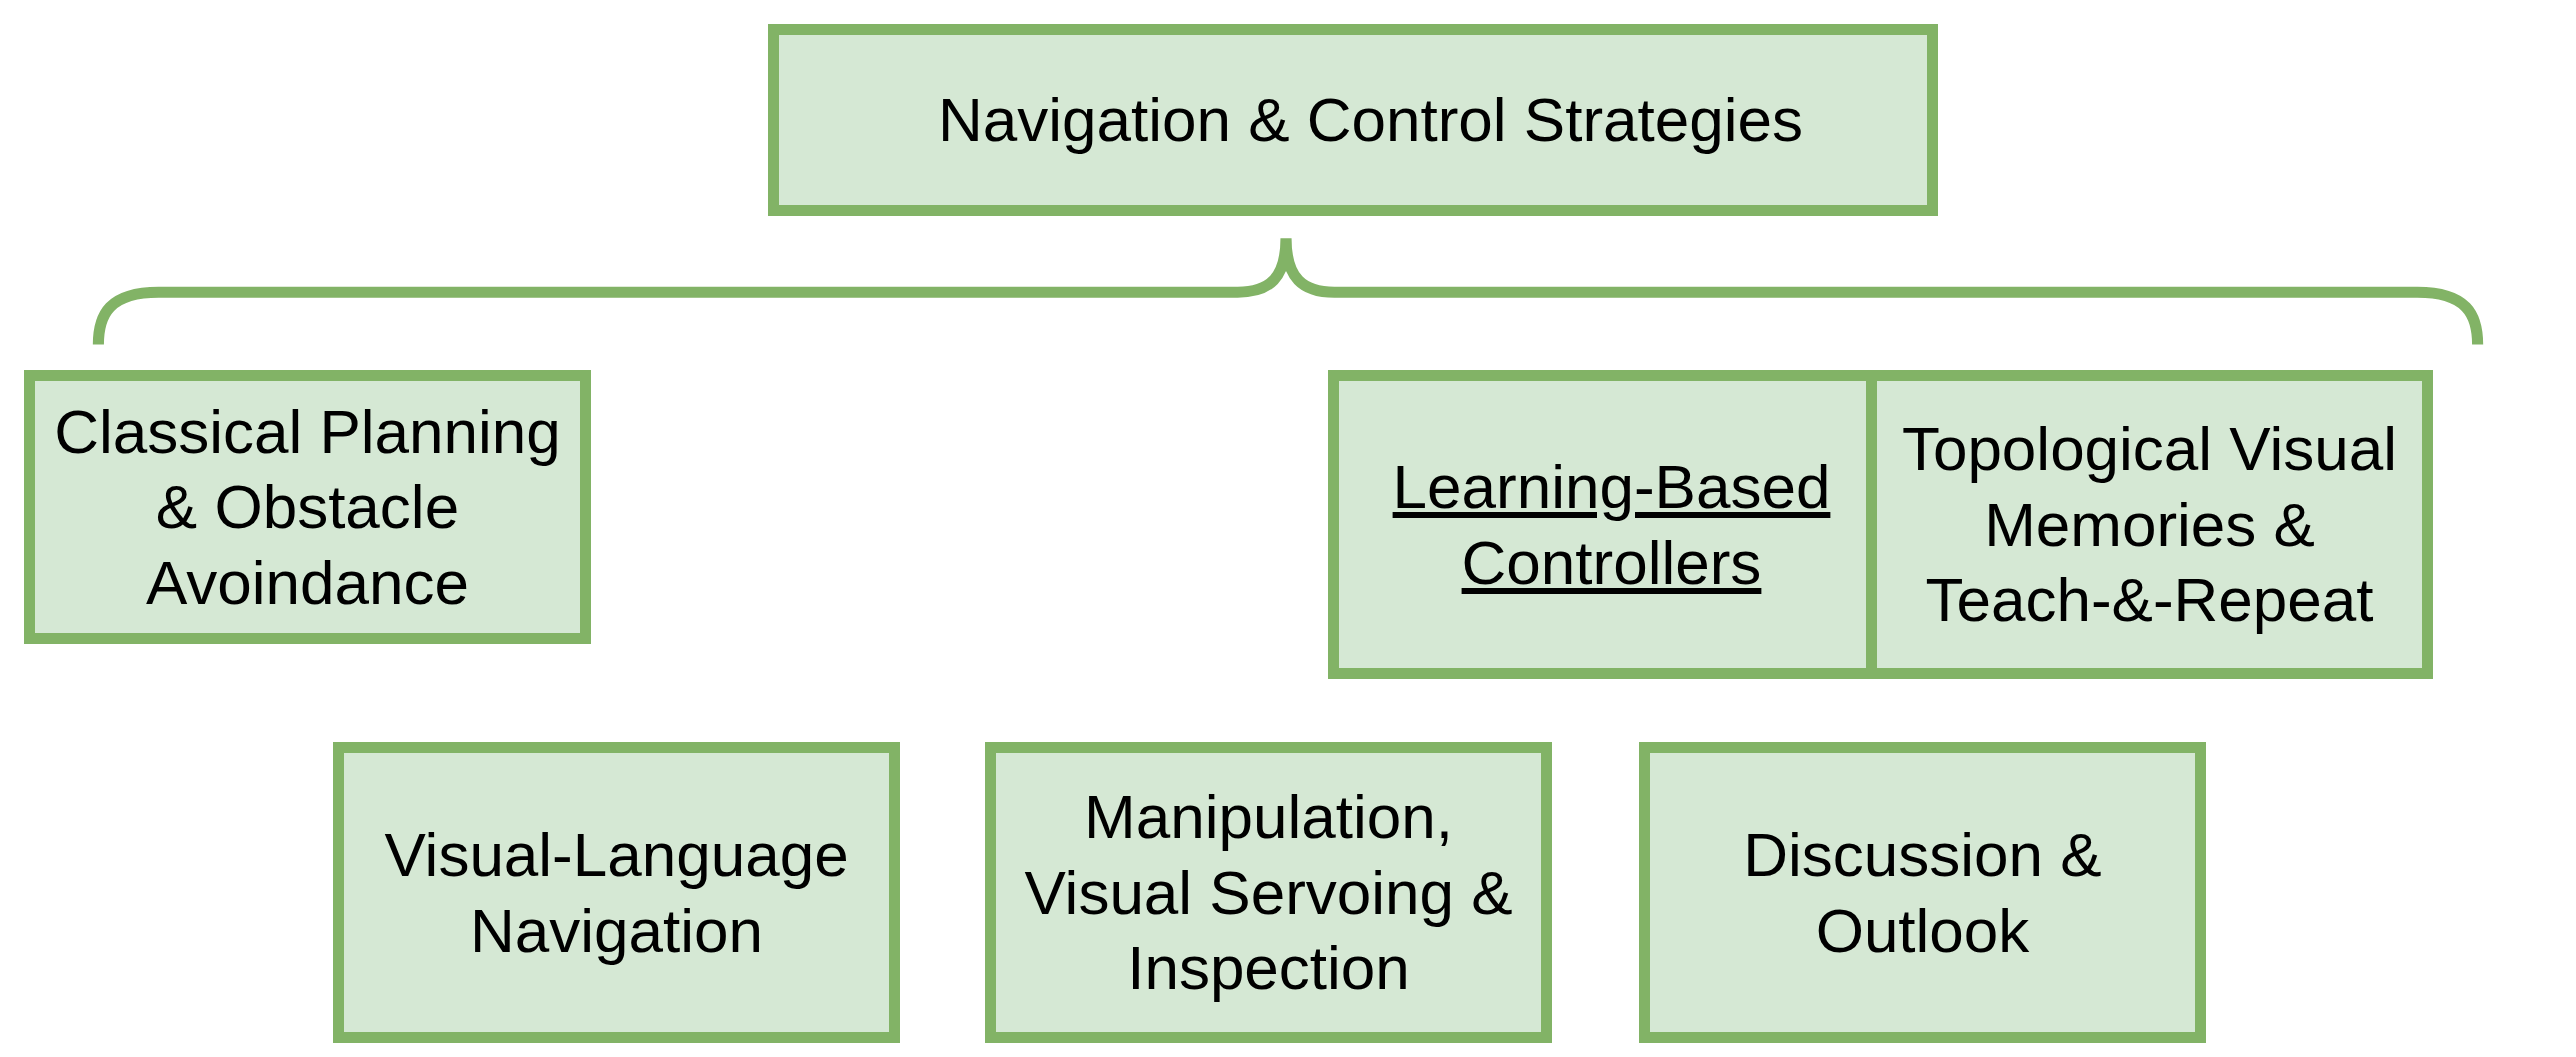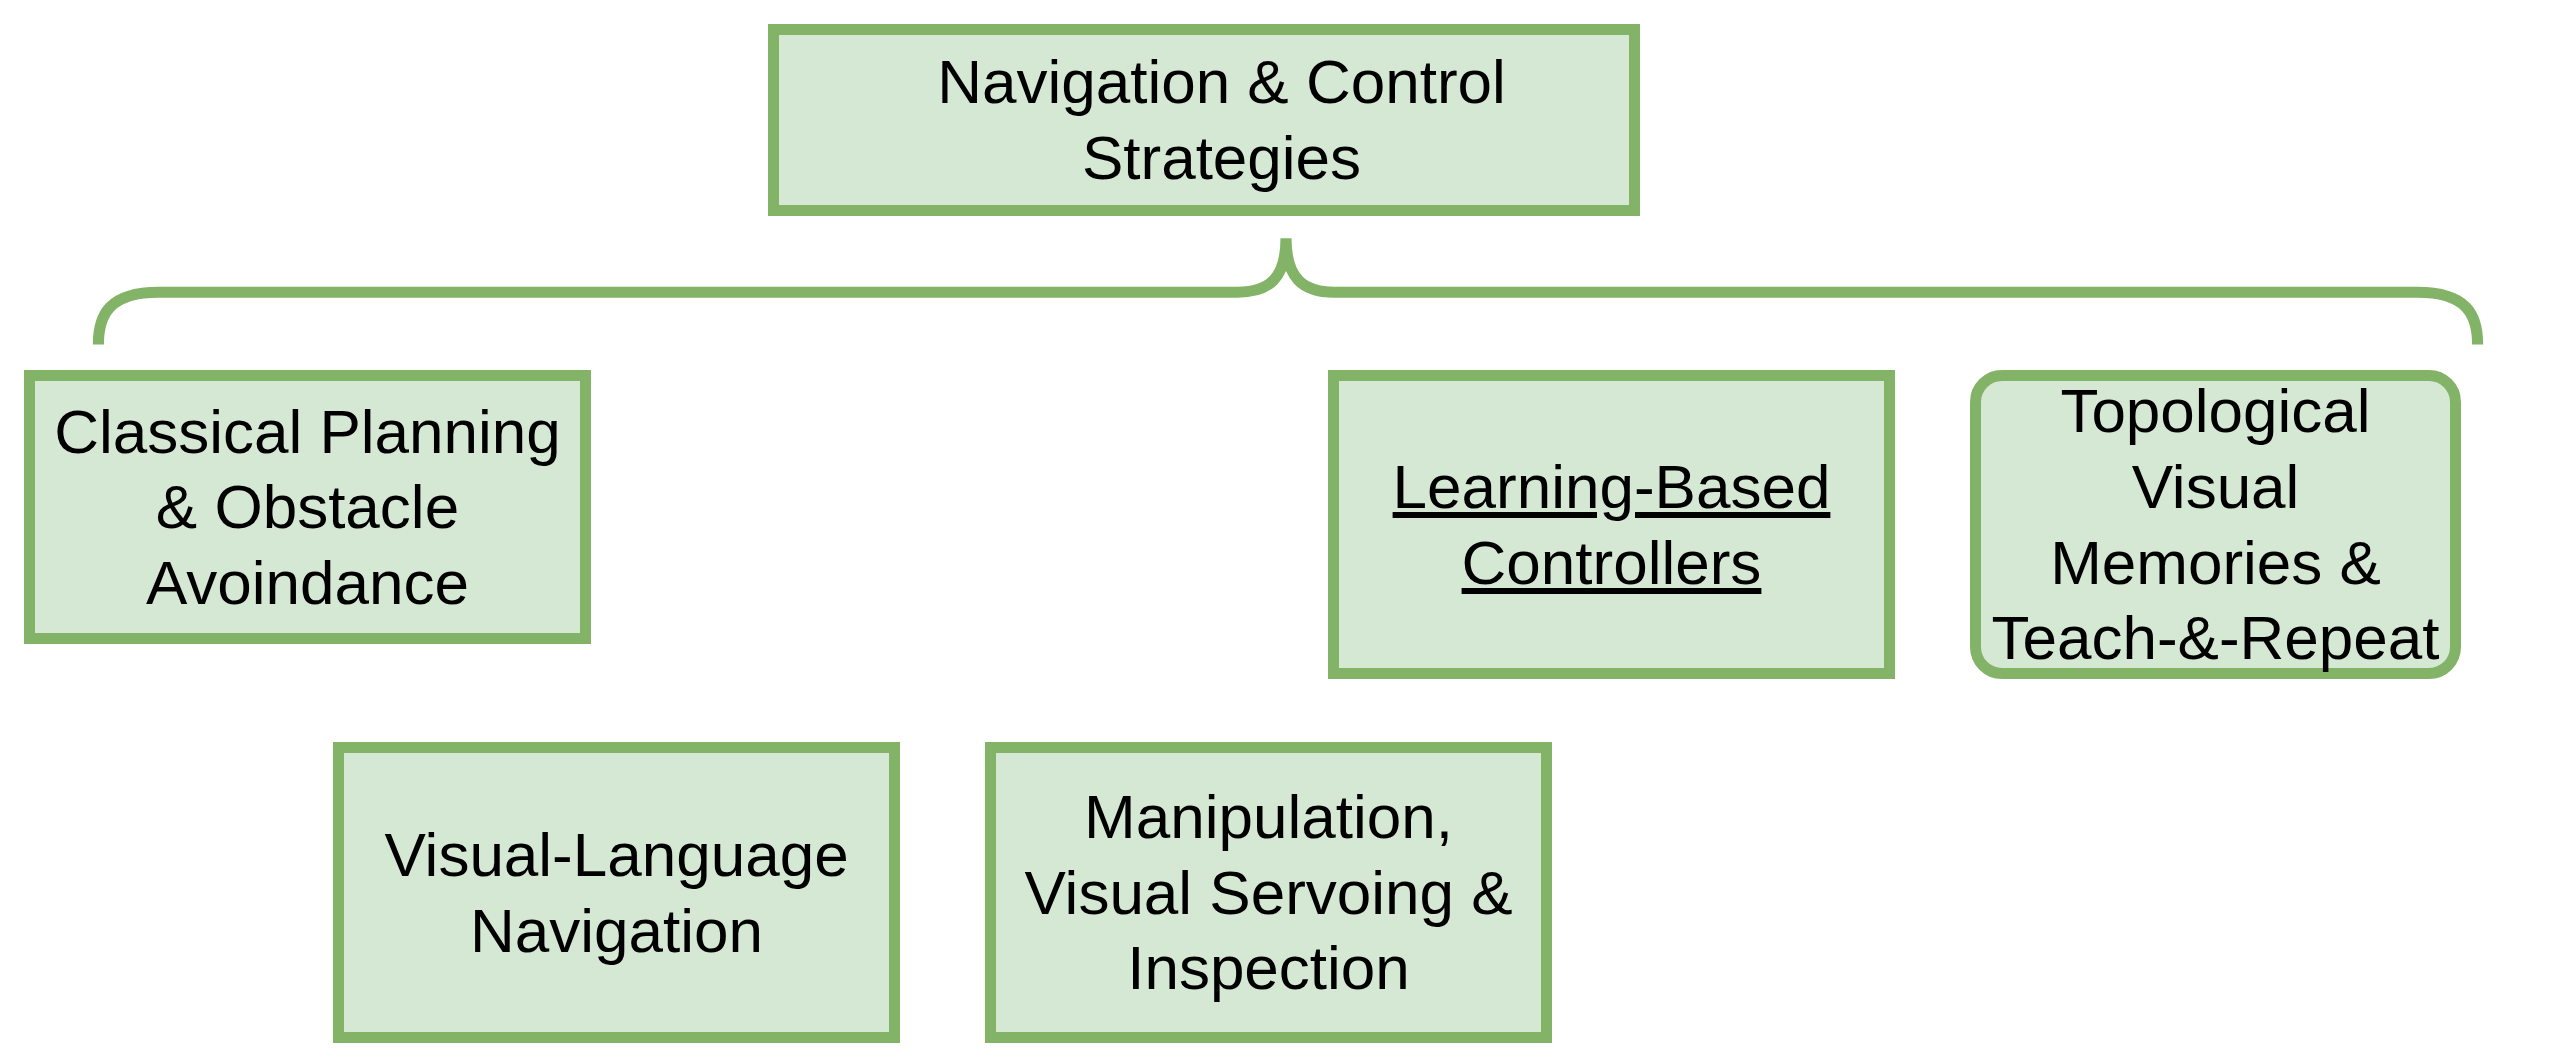--- a/index.html
+++ b/index.html
@@ -21,25 +21,25 @@
     justify-content: center;
   }
   .node-label {
     display: block;
     text-align: center;
     white-space: pre-line;
     color: var(--text, #000000);
     font-size: 62px;
     line-height: 1.22;
   }
-  #root-box { left: 768px;  top: 24px;  width: 872px; height: 192px; padding-left: 35px; }
+  #root-box { left: 768px;  top: 24px;  width: 1170px; height: 192px; padding-left: 35px; }
   #branch-0 { left: 24px;   top: 370px; width: 567px;  height: 274px; }
   #branch-1 { left: 678px;  top: 370px; width: 567px;  height: 309px; }
   #branch-2 { left: 1328px; top: 370px; width: 567px;  height: 309px; text-decoration: underline; }
-  #branch-3 { left: 1970px; top: 370px; width: 491px;  height: 309px; border-radius: 32px; }
+  #branch-3 { left: 1866px; top: 370px; width: 567px;  height: 309px; }
   #branch-4 { left: 333px;  top: 742px; width: 567px;  height: 301px; }
   #branch-5 { left: 985px; top: 742px; width: 567px;  height: 301px; }
   #branch-6 { left: 1639px; top: 742px; width: 567px;  height: 301px; }
   #brace-svg {
     position: absolute;
     left: 0; top: 0;
     width: 2576px;
     height: 1058px;
     pointer-events: none;
   }
@@ -85,15 +85,19 @@
     <span class="node-label">Manipulation,
 Visual Servoing &amp;
 Inspection</span>
   </div>
 
   <div class="node" id="branch-4">
     <span class="node-label">Visual-Language
 Navigation</span>
   </div>
 
+  <div class="node" id="branch-6">
+    <span class="node-label">Discussion &amp;
+Outlook</span>
+  </div>
 
 </div>
 
 
 </body></html>

